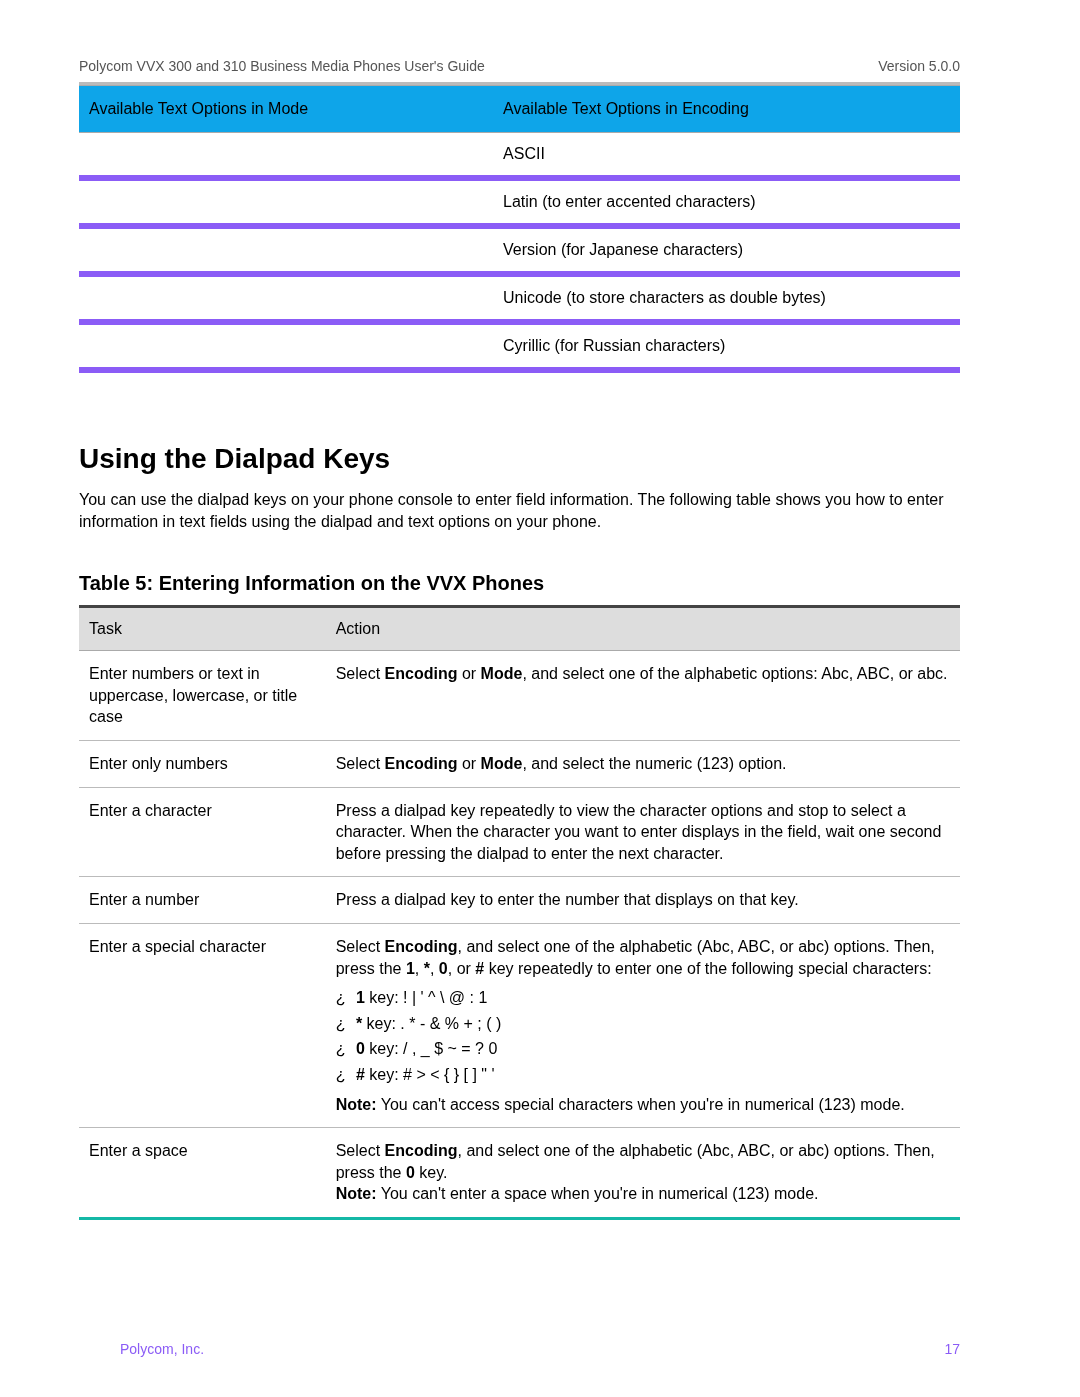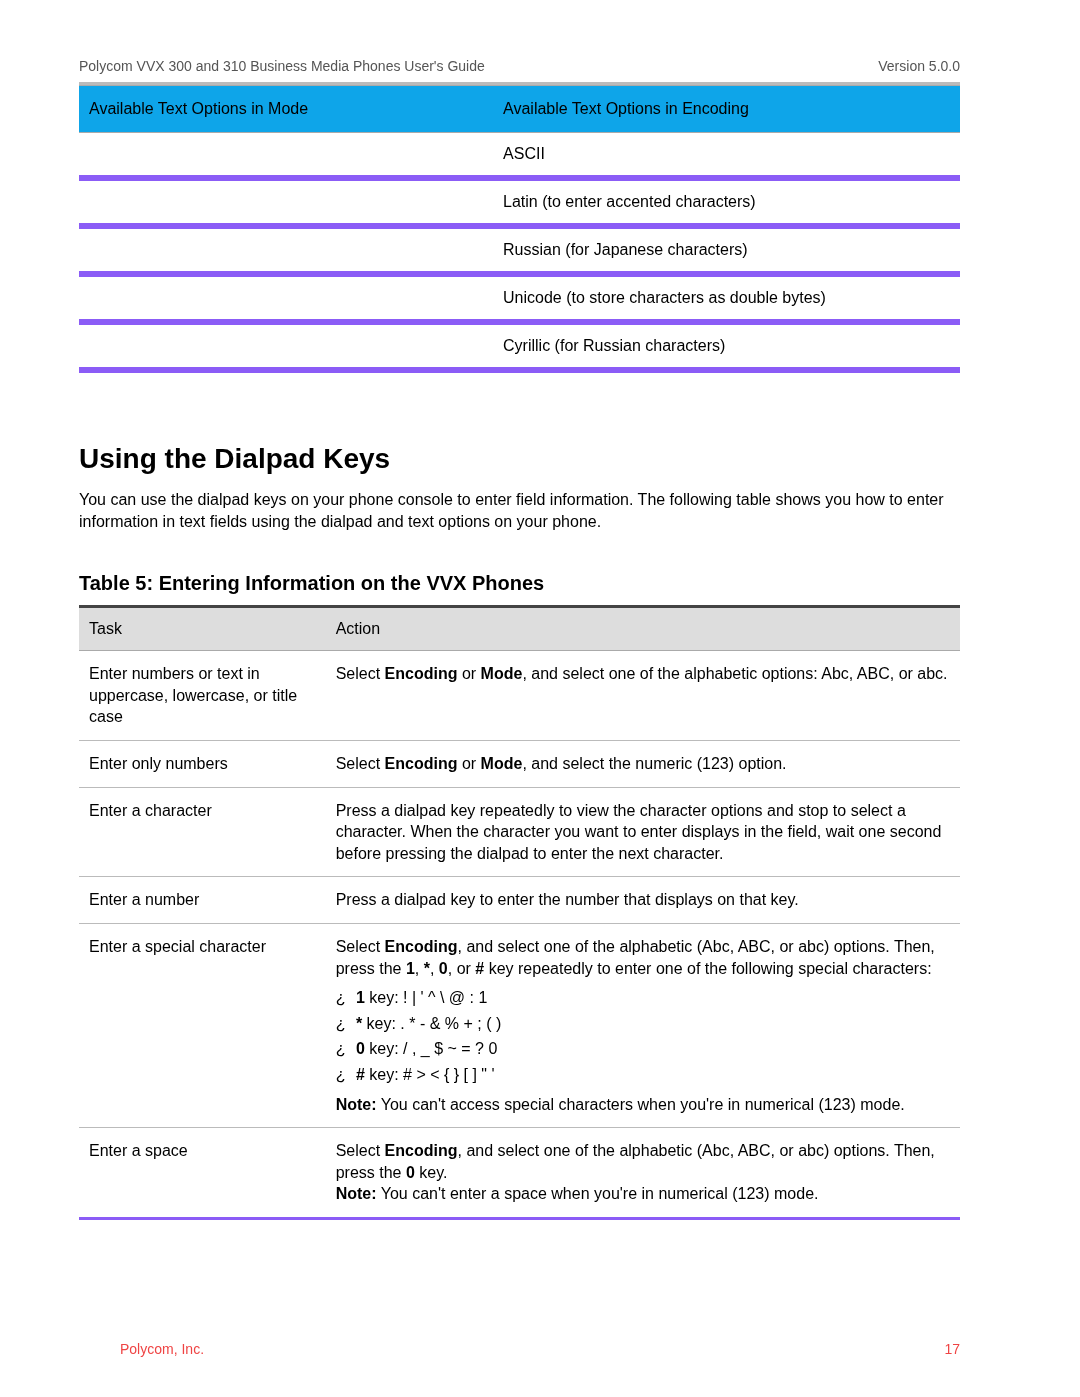--- a/index.html
+++ b/index.html
@@ -84,21 +84,21 @@
   .task-table td {
     font-size: 16px;
     padding: 12px 10px;
     border-bottom: 1px solid #bbb;
     vertical-align: top;
     line-height: 1.35;
   }
   .task-col { width: 28%; }
   .action-col { width: 72%; }
   .task-table tbody tr:last-child td {
-    border-bottom: 3px solid #8b5cf6;
+    border-bottom: 3px solid #14b8a6;
   }
   ul.key-list {
     list-style: none;
     padding-left: 22px;
     margin: 6px 0;
   }
   ul.key-list li::before {
     content: "¿ ";
     margin-left: -22px;
     padding-right: 6px;
@@ -107,21 +107,21 @@
     padding: 2px 0;
   }
   .footer {
     position: absolute;
     left: 120px;
     right: 120px;
     bottom: 40px;
     display: flex;
     justify-content: space-between;
     font-size: 14px;
-    color: #ef4444;
+    color: #8b5cf6;
   }
 </style>
 </head>
 <body>
 
 <div class="page">
 
   <div class="header-row">
     <span>Polycom VVX 300 and 310 Business Media Phones User's Guide</span>
     <span>Version 5.0.0</span>
@@ -140,21 +140,21 @@
       <tr>
         <td></td>
         <td>ASCII</td>
       </tr>
       <tr>
         <td></td>
         <td>Latin (to enter accented characters)</td>
       </tr>
       <tr>
         <td></td>
-        <td>Russian (for Japanese characters)</td>
+        <td>Version (for Japanese characters)</td>
       </tr>
       <tr>
         <td></td>
         <td>Unicode (to store characters as double bytes)</td>
       </tr>
       <tr>
         <td></td>
         <td>Cyrillic (for Russian characters)</td>
       </tr>
     </tbody>

